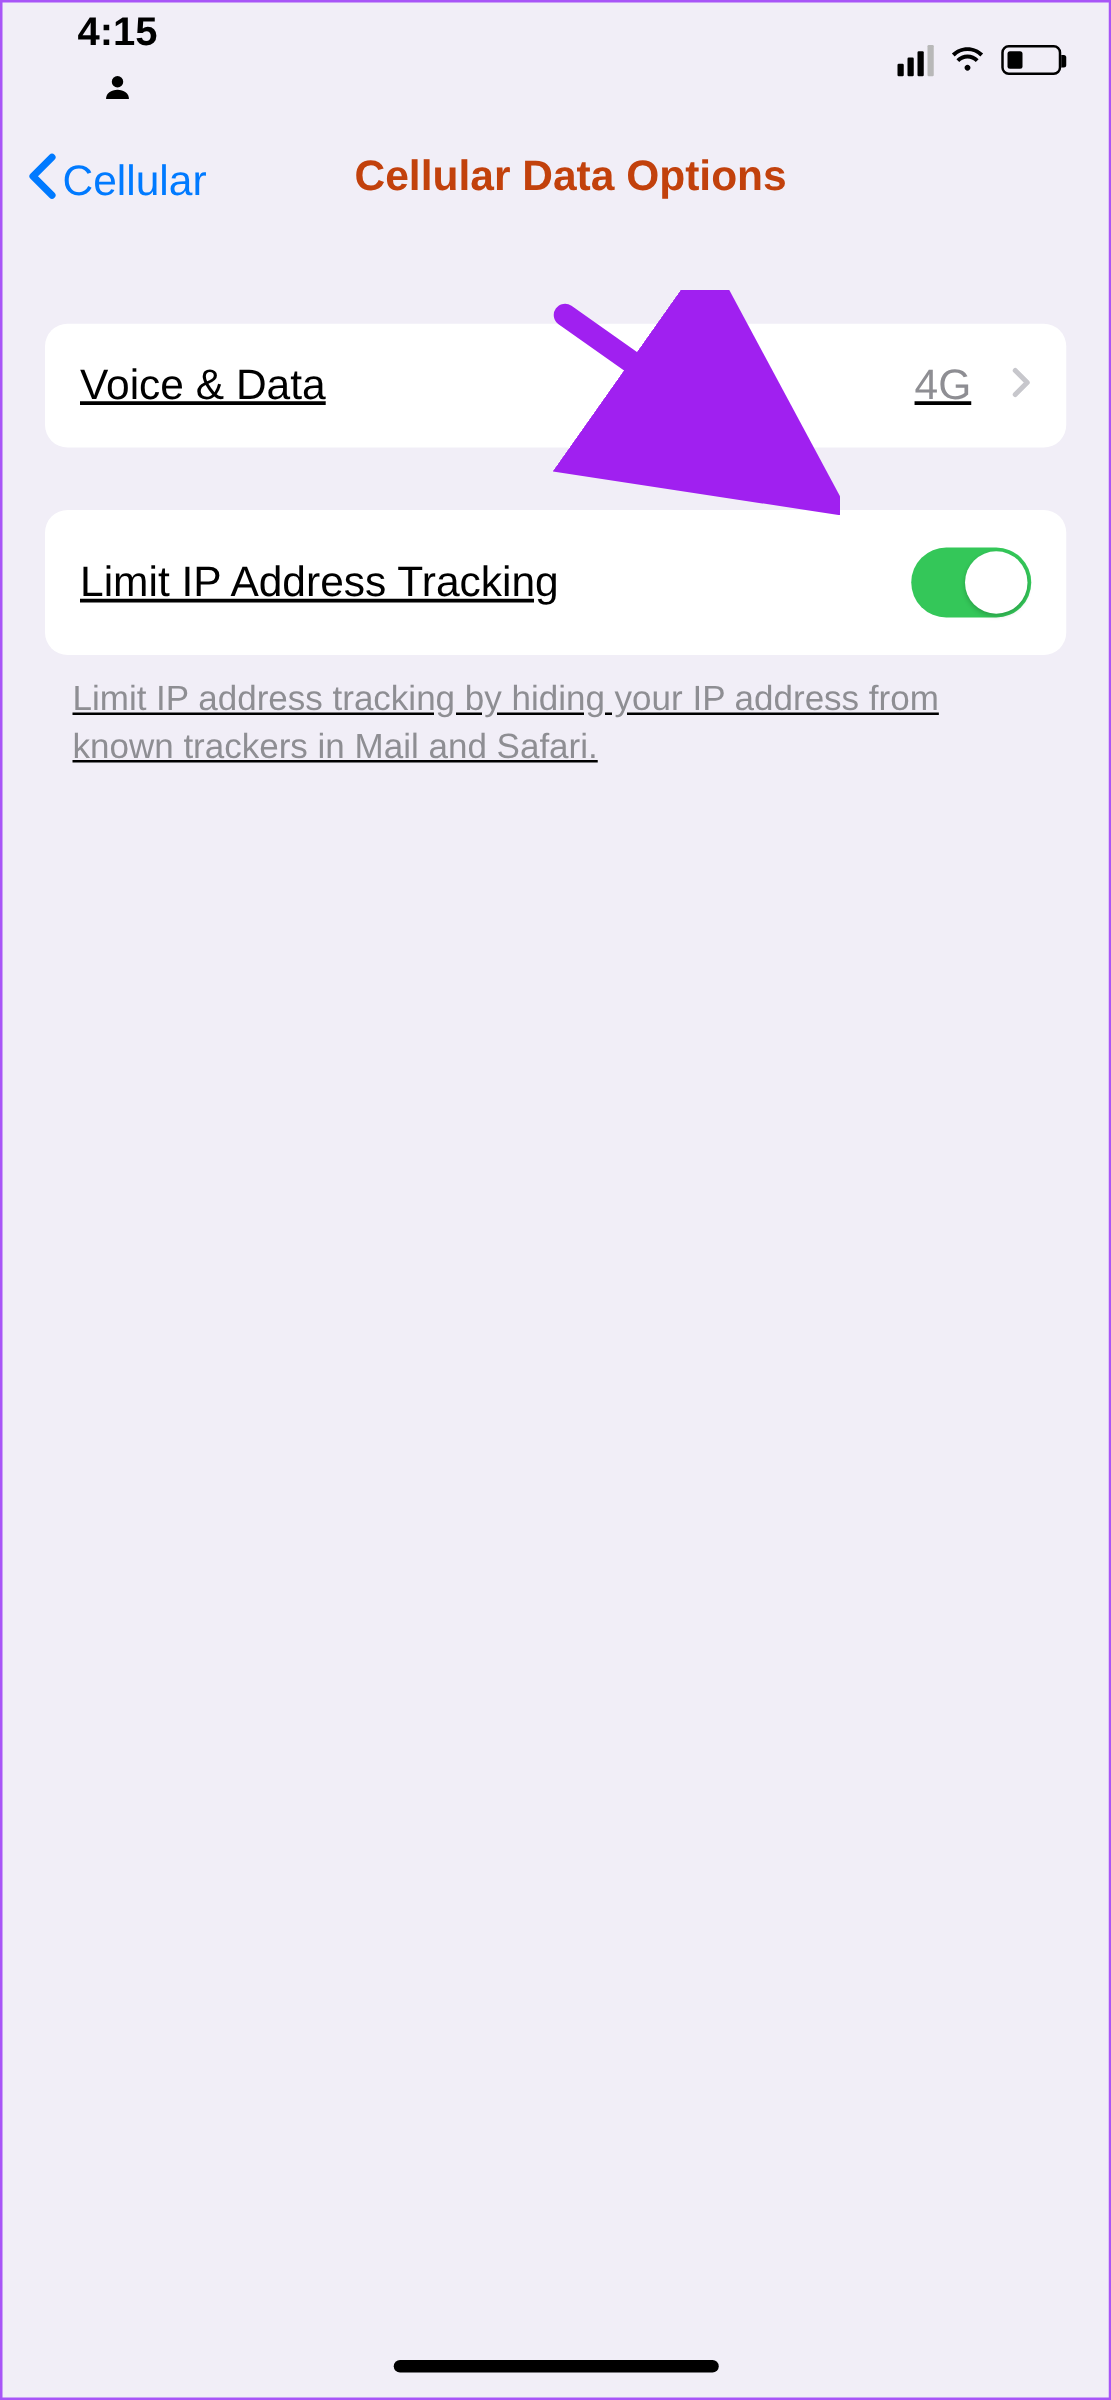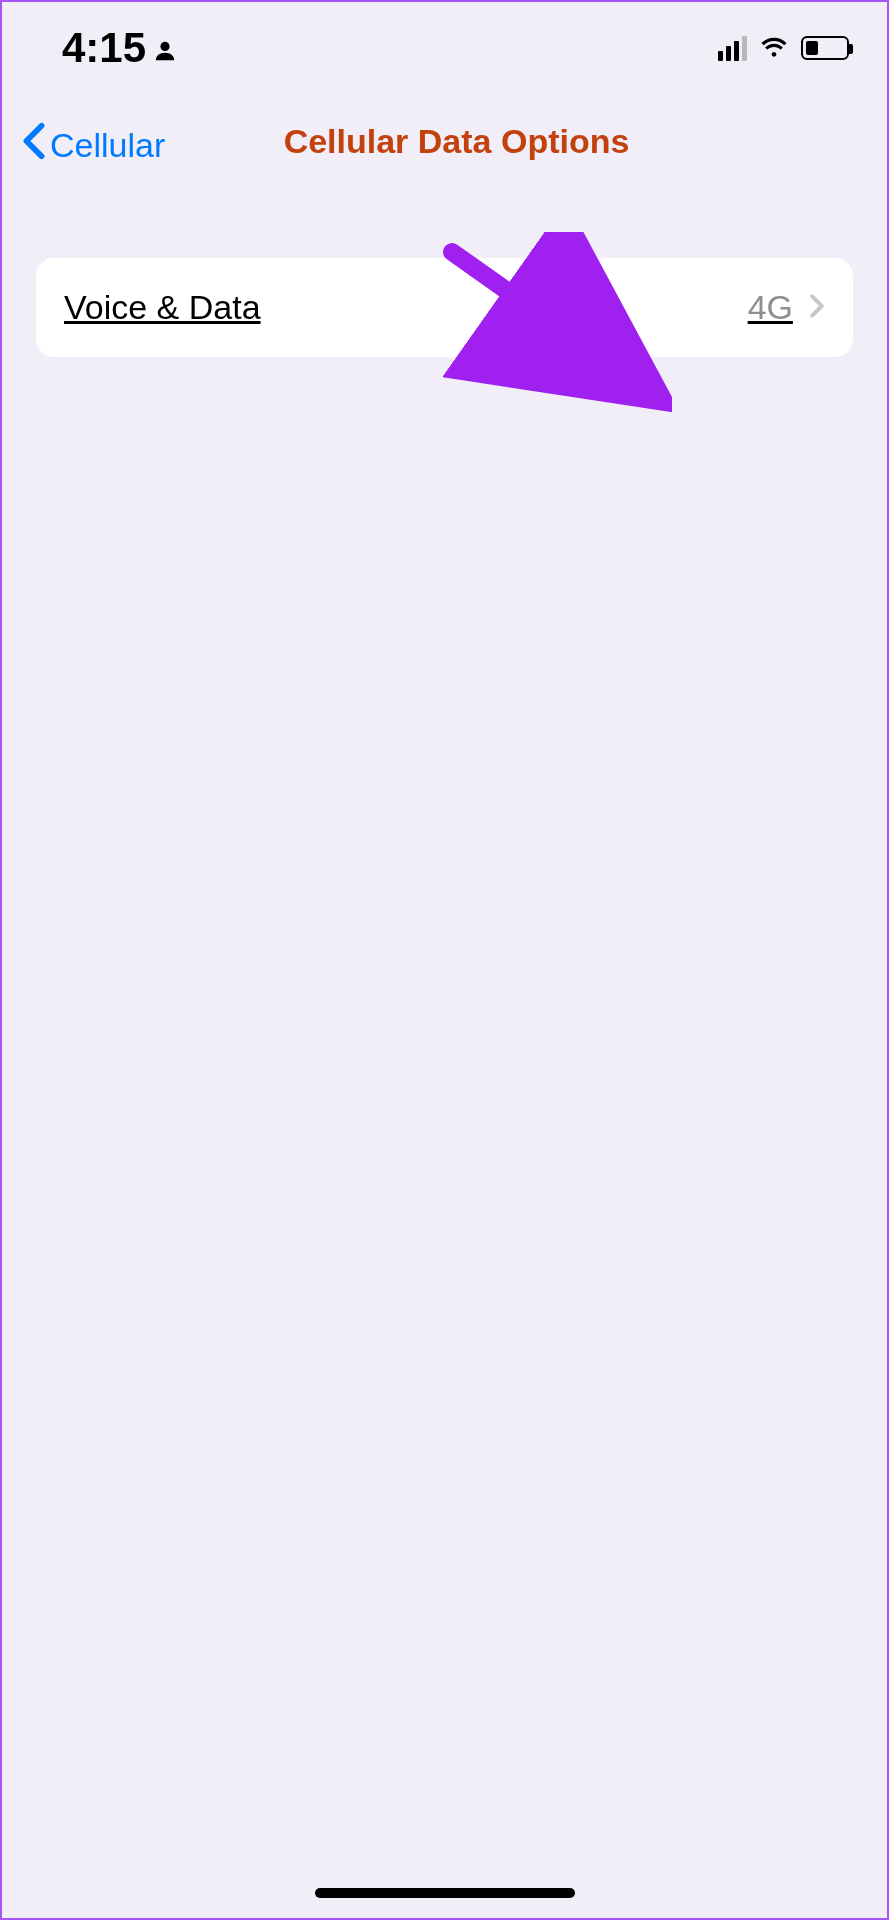--- a/index.html
+++ b/index.html
@@ -17,22 +17,23 @@
     display: flex;
     justify-content: space-between;
     align-items: center;
     padding: 22px 38px 10px 60px;
     height: 80px;
   }
   .status-left {
     display: flex;
     align-items: center;
     gap: 8px;
-    font-size: 42px;
+    font-size: 32px;
     font-weight: 600;
+    flex-direction: column;
   }
   .status-right {
     display: flex;
     align-items: center;
     gap: 12px;
   }
   .signal-bars { display: flex; align-items: flex-end; gap: 3px; }
   .signal-bars span { width: 5px; background: #000; border-radius: 1px; }
   .signal-bars span:nth-child(1){height:10px;}
   .signal-bars span:nth-child(2){height:15px;}
@@ -69,21 +70,21 @@
   .content{ padding: 70px 34px 0 34px; }
   .group{ margin-bottom: 50px; text-decoration: underline; }
   .cell{
     background:#fff; border-radius:18px;
     padding: 30px 28px; display:flex; align-items:center;
     justify-content:space-between;
     font-size:34px; color:#000;
     position:relative;
   }
   .cell-label{font-weight:400;}
-  .cell-right{display:flex;gap:16px;}
+  .cell-right{display:flex;gap:32px;}
   .cell-value{color:#8e8e93;font-size:34px;}
   .disclosure svg{width:16px;height:26px;}
   .footer-text{
     color:#8e8e93; font-size:28px; line-height:1.35;
     padding: 16px 22px 0 22px;
   }
 
   
   .toggle{
     width:96px; height:56px; border-radius:28px; position:relative;
@@ -165,20 +166,29 @@
         <span class="disclosure">
           <svg viewBox="0 0 10 16" fill="none" stroke="#c7c7cc" stroke-width="2.5" stroke-linecap="round" stroke-linejoin="round">
               <polyline points="2,2 8,8 2,14"></polyline>
             </svg>
         </span>
       </span>
     </div>
   </div>
 
 
+  <div class="group">
+    <div class="cell">
+      <span class="cell-label">Limit IP Address Tracking</span>
+      <div class="toggle on">
+        <div class="toggle-knob"></div>
+      </div>
+    </div>
+    <div class="footer-text">Limit IP address tracking by hiding your IP address from known trackers in Mail and Safari.</div>
+  </div>
 
 </div>
 
 <div class="arrow-annotation">
   <svg viewBox="0 0 250 180">
     <defs>
       <marker id="ahead" markerWidth="12" markerHeight="12" refX="8" refY="6" orient="auto">
         <polygon points="0,0 12,6 0,12" fill="#a020f0"></polygon>
       </marker>
     </defs>

